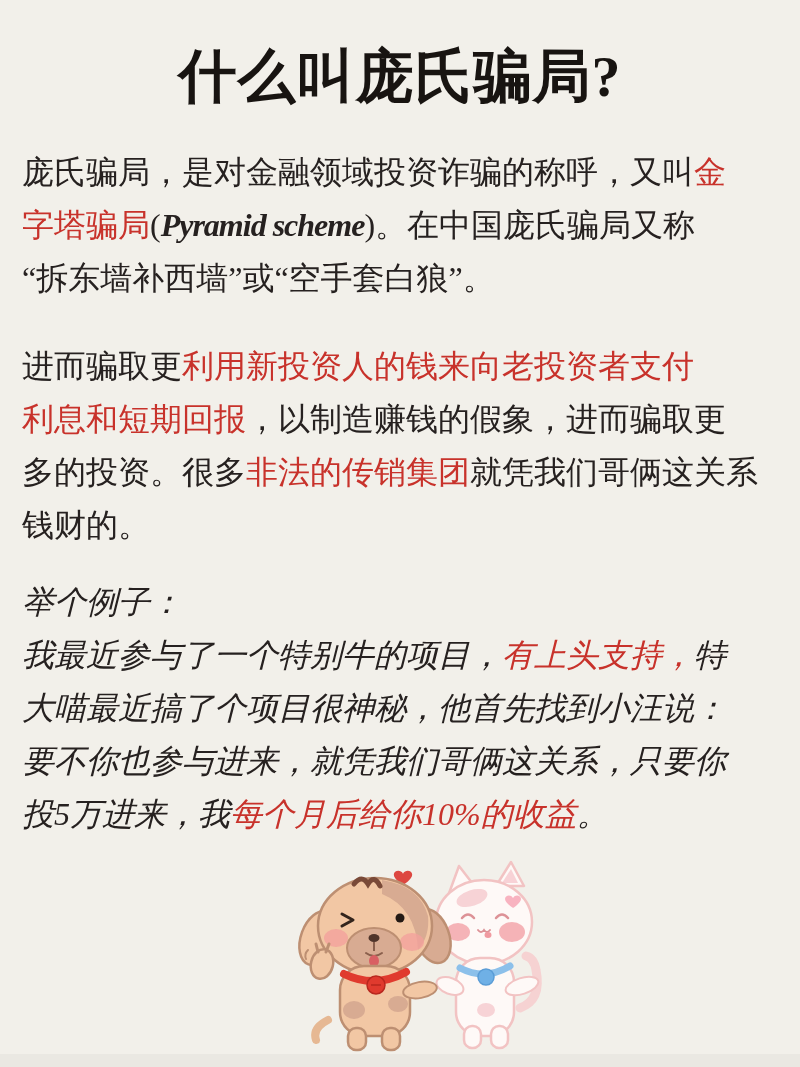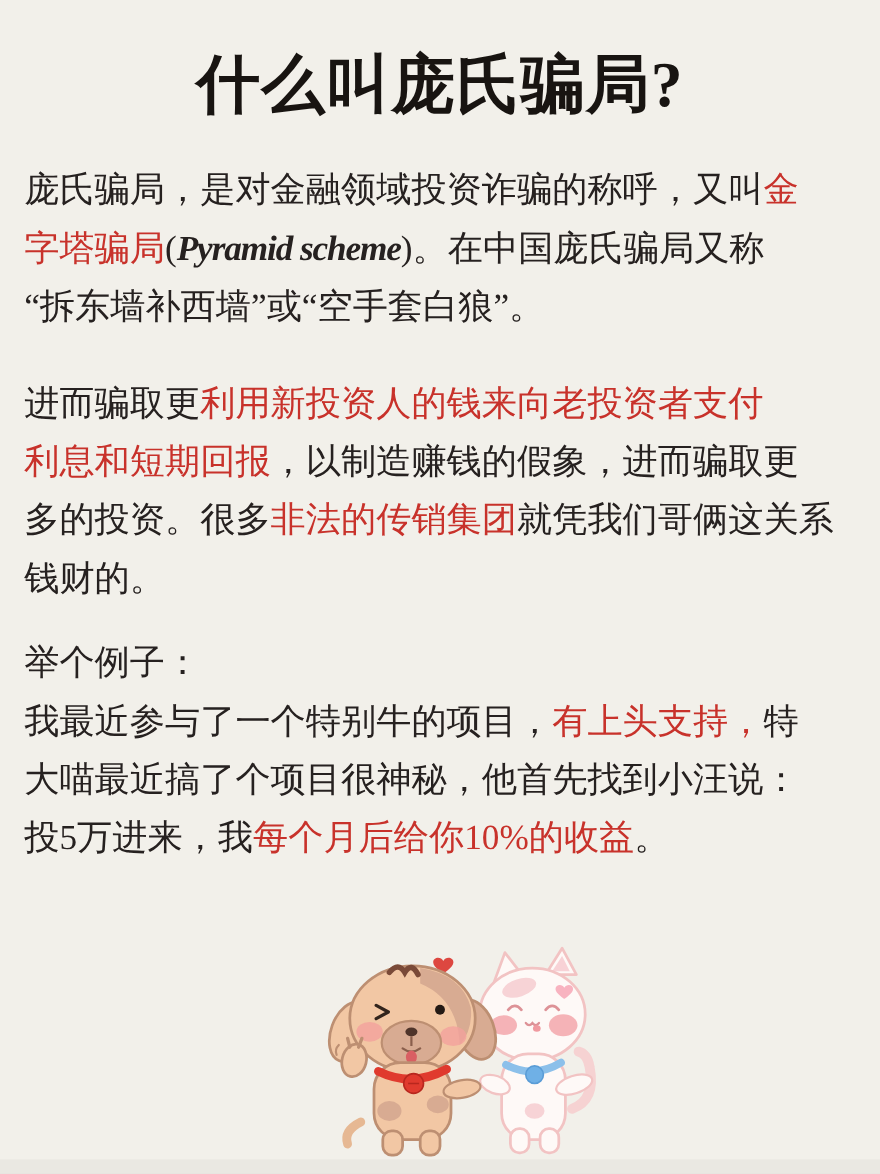--- a/index.html
+++ b/index.html
@@ -24,21 +24,21 @@
   .para {
     position:absolute;
     left:22px; width:752px;
     font-size:32px;
     line-height:53px;
     color:#262120;
     letter-spacing:0px;
   }
   .para-definition  { top:146px; }
   .para-explanation { top:340px; }
-  .para-example     { top:576px; }
+  .para-example     { top:576px;font-style:italic; }
   .line { white-space:nowrap; }
   .red   { color:#c8322b; }
   .latin { font-style:italic; font-weight:bold; letter-spacing:-1px; }
   .illustration {
     position:absolute;
     left:270px; top:858px;
     width:310px; height:200px;
   }
   .bottom-strip {
     position:absolute;
@@ -61,20 +61,21 @@
   <div class="para para-explanation">
       <div class="line"><span class="">进而骗取更</span><span class="red ">利用新投资人的钱来向老投资者支付</span></div>
       <div class="line"><span class="red ">利息和短期回报</span><span class="">，以制造赚钱的假象，进而骗取更</span></div>
       <div class="line"><span class="">多的投资。很多</span><span class="red ">非法的传销集团</span><span class="">就凭我们哥俩这关系</span></div>
       <div class="line"><span class="">钱财的。</span></div>
     </div>
   <div class="para para-example">
       <div class="line"><span class="">举个例子：</span></div>
       <div class="line"><span class="">我最近参与了一个特别牛的项目，</span><span class="red ">有上头支持，</span><span class="">特</span></div>
       <div class="line"><span class="">大喵最近搞了个项目很神秘，他首先找到小汪说：</span></div>
+      <div class="line"><span class="">要不你也参与进来，就凭我们哥俩这关系，只要你</span></div>
       <div class="line"><span class="">投5万进来，我</span><span class="red ">每个月后给你10%的收益</span><span class="">。</span></div>
     </div>
 
   <div class="illustration">
     <svg width="310" height="200" viewBox="0 0 310 200">
 
       <g fill="#dd4740">
         <path transform="translate(133,18) scale(1.15)" d="M0,-2 C-2,-6 -8,-5 -8,-1 C-8,3 0,8 0,8 C0,8 8,3 8,-1 C8,-5 2,-6 0,-2 Z"></path>
       </g>
       <g fill="#dd4740">

